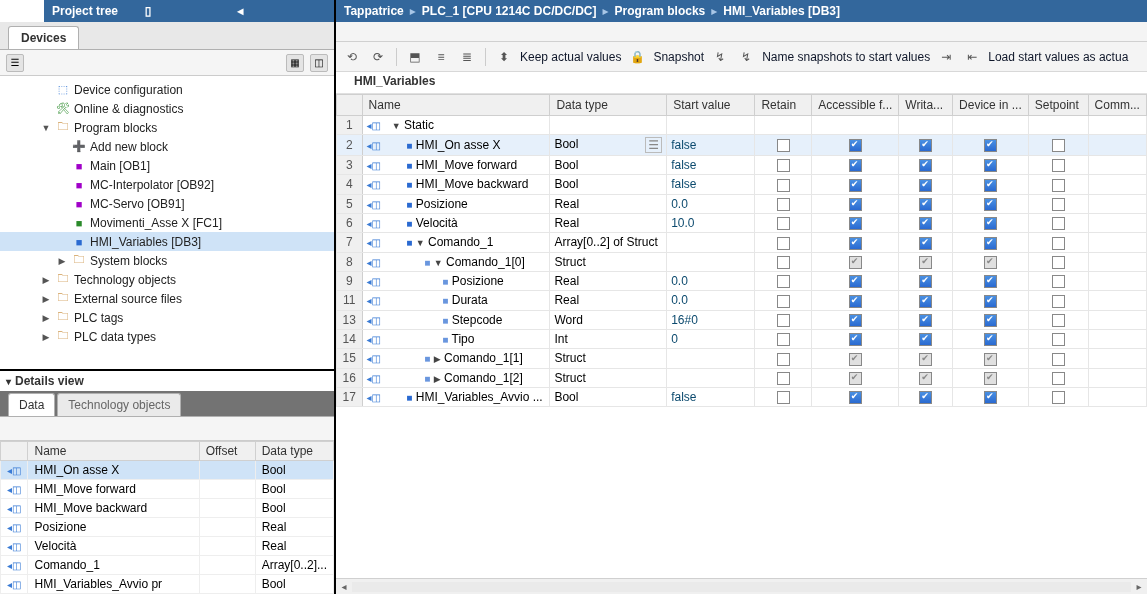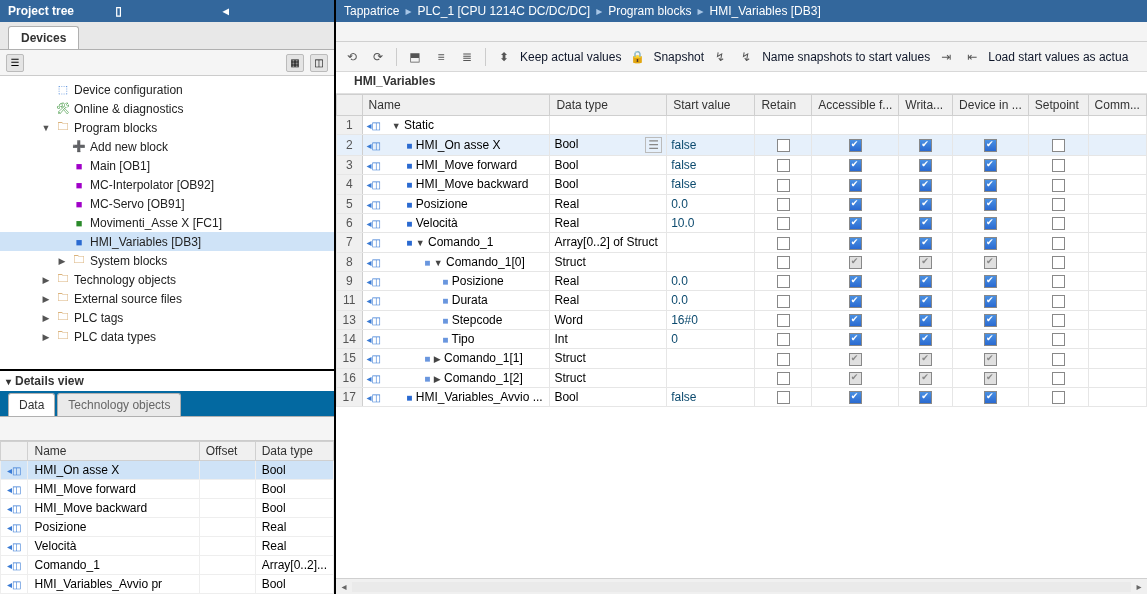--- a/index.html
+++ b/index.html
@@ -2,21 +2,21 @@
 <html><head>
 <meta charset="utf-8">
 <style>
 * { box-sizing: border-box; margin: 0; padding: 0; font-family: "Segoe UI", Tahoma, sans-serif; font-size: 12px; }
 body { width: 1147px; height: 594px; background: #fff; overflow: hidden; }
 .root { display: flex; width: 100%; height: 100%; }
 .left-pane { width: 336px; display: flex; flex-direction: column; border-right: 2px solid #000; }
 .right-pane { flex: 1; display: flex; flex-direction: column; overflow: hidden; }
 
 
-.pt-header { background: #33679c; color: #fff; padding: 3px 8px; display: flex; align-items: center; height: 22px; }
+.pt-header { background: #33679c; color: #fff; padding: 3px 8px; display: flex; align-items: center; height: 22px; margin-left: 44px; }
 .pt-header span { flex: 1; font-weight: 600; }
 .pt-header .icon-btn { color: #fff; margin-left: 4px; cursor: pointer; }
 
 
 .tab-strip { background: #e8e8e8; padding: 0 8px; height: 28px; display: flex; align-items: flex-end; border-bottom: 1px solid #b0b0b0; text-align: right; }
 .tab { background: #fff; border: 1px solid #b0b0b0; border-bottom: none; padding: 4px 12px; border-radius: 3px 3px 0 0; font-weight: 600; color: #333; }
 
 
 .icon-row { height: 26px; background: #f5f5f5; border-bottom: 1px solid #ccc; display: flex; align-items: center; padding: 0 6px; gap: 6px; }
 .icon-row .spacer { flex: 1; }
@@ -26,35 +26,35 @@
 .tree-body { flex: 1; overflow: auto; background: #fff; padding: 4px 0; }
 .tree-row { display: flex; align-items: center; height: 19px; padding-left: 8px; white-space: nowrap; cursor: pointer; }
 .tree-row.selected { background: #cfe3f7; }
 .tree-arrow { width: 12px; text-align: center; color: #555; font-size: 9px; }
 .tree-icon { width: 16px; height: 14px; margin: 0 3px; display: inline-flex; align-items: center; justify-content: center; font-size: 11px; }
 .tree-label { color: #222; }
 
 
 .dv-header { background: #fff; border-top: 2px solid #000; height: 22px; display: flex; align-items: center; padding: 0 6px; font-weight: 600; color: #333; }
 .dv-header .chev { margin-right: 4px; font-size: 10px; }
-.dv-tabrow { background: #0369a1; height: 26px; display: flex; align-items: flex-end; padding: 0 8px; border-bottom: 1px solid #b0b0b0; }
+.dv-tabrow { background: #737373; height: 26px; display: flex; align-items: flex-end; padding: 0 8px; border-bottom: 1px solid #b0b0b0; }
 .dv-tab { padding: 4px 10px; background: #fff; border: 1px solid #b0b0b0; border-bottom: none; border-radius: 3px 3px 0 0; margin-right: 2px; color: #333; }
 .dv-tab.inactive { background: #eaeaea; color: #666; }
 .dv-icons { height: 24px; background: #f5f5f5; border-bottom: 1px solid #ccc; }
 .dv-table { flex: 0 0 auto; overflow: auto; }
 .dv-table table { border-collapse: collapse; width: 100%; }
 .dv-table th { background: #f0f0f0; border: 1px solid #d0d0d0; padding: 2px 6px; text-align: left; font-weight: 400; color: #333; }
 .dv-table td { border: 1px solid #eee; padding: 2px 6px; height: 18px; }
 .dv-table tr.sel td { background: #cfe3f7; }
 .dv-table .pin { color: #3a7bd5; font-size: 10px; }
 
 
 .breadcrumb { background: #33679c; color: #fff; height: 22px; display: flex; align-items: center; padding: 0 8px; gap: 6px; white-space: nowrap; overflow: hidden; }
 .breadcrumb .chev { color: #a8c6e6; }
-.breadcrumb .crumb { font-weight: 400; }
+.breadcrumb .crumb { font-weight: 700; }
 
 
 .blank-strip { background: #f4f4f4; height: 20px; border-bottom: 1px solid #d0d0d0; }
 
 
 .main-toolbar { background: #f4f4f4; height: 30px; display: flex; align-items: center; padding: 0 6px; gap: 6px; border-bottom: 1px solid #d8d8d8; white-space: nowrap; overflow: hidden; }
 .tb-sep { width: 1px; height: 18px; background: #ccc; margin: 0 2px; }
 .tb-icon { width: 20px; height: 20px; display: inline-flex; align-items: center; justify-content: center; cursor: pointer; font-size: 12px; color: #555; }
 .tb-label { color: #0f172a; }
 

